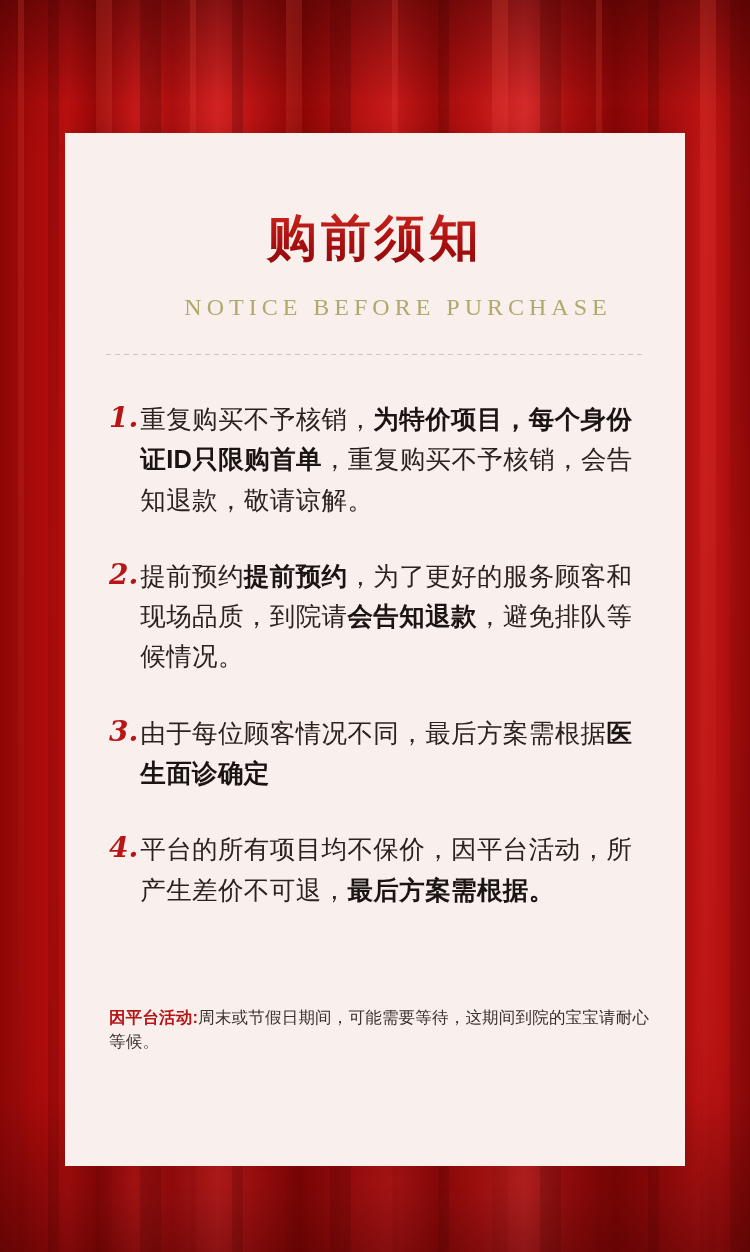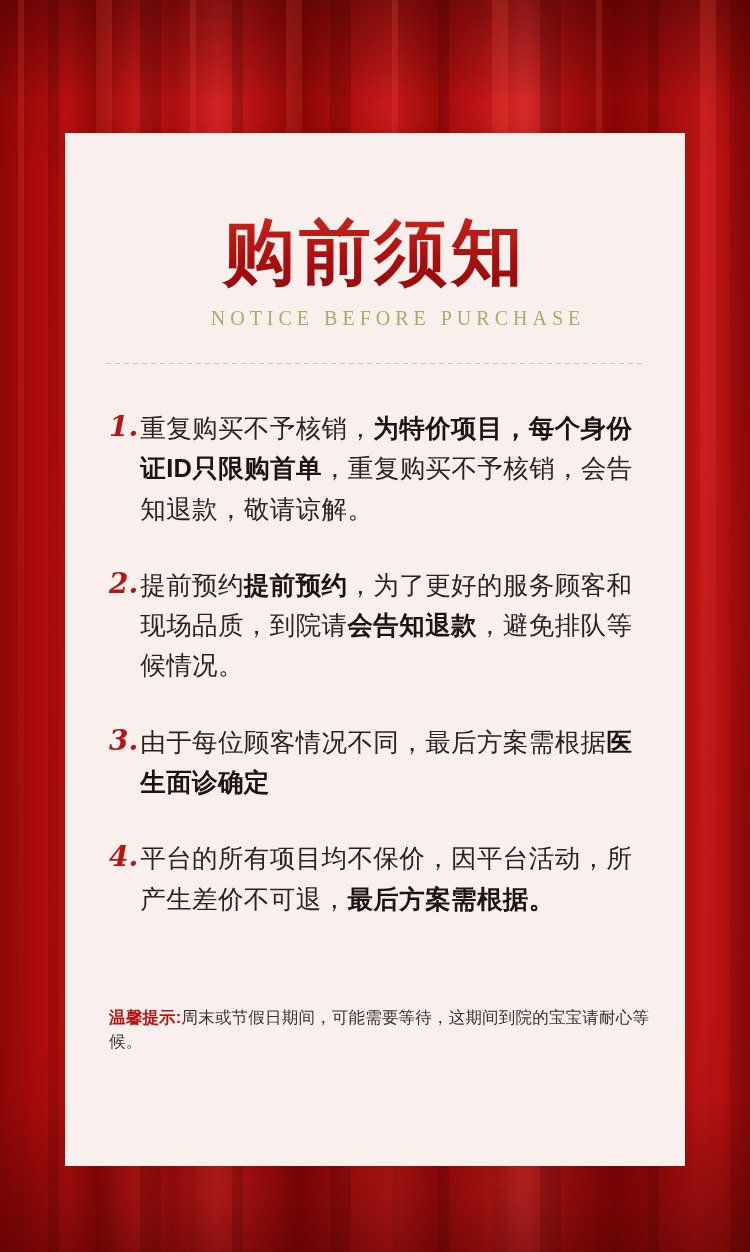--- a/index.html
+++ b/index.html
@@ -67,36 +67,36 @@
     width: 620px;
     height: 1033px;
     background: #f9efec;
     box-shadow: 0 0 24px rgba(80,0,0,0.25);
     z-index: 5;
   }
   .title {
     text-align: center;
     font-family: "DejaVu Serif", "Liberation Serif", serif;
     font-weight: 700;
-    font-size: 72px;
+    font-size: 50px;
     letter-spacing: 4px;
     color: #b61515;
     background: linear-gradient(180deg, #d12a20 0%, #a90f0f 55%, #8d0a0a 100%);
     -webkit-background-clip: text;
     background-clip: text;
     -webkit-text-fill-color: transparent;
     margin-top: 72px;
   }
   .subtitle {
     text-align: center;
     font-family: "Liberation Serif", serif;
-    font-size: 20px;
+    font-size: 24px;
     letter-spacing: 5px;
     color: #b0a96a;
-    margin-top: 6px;
+    margin-top: 22px;
     padding-left: 46px;
   }
   .divider {
     width: 538px;
     height: 1px;
     margin: 33px auto 0 auto;
     background: repeating-linear-gradient(90deg, #cfc9b4 0 5px, rgba(207,201,180,0) 5px 9px);
   }
   .items {
     margin: 44px 44px 0 44px;
@@ -172,21 +172,21 @@
       </div>
 
       <div class="item">
         <span class="num">4.</span>
         <span class="body-text"><span>平台的所有项目均不保价，因平台活动，所产生差价不可退，</span><b>最后方案需根据。</b></span>
       </div>
 
     </div>
 
     <div class="footer">
-      <span class="tip-label">温馨提示:</span><span>周末或节假日期间，可能需要等待，这期间到院的宝宝请耐心等候。</span>
+      <span class="tip-label">因平台活动:</span><span>周末或节假日期间，可能需要等待，这期间到院的宝宝请耐心等候。</span>
     </div>
 
   </div>
 <div class="drape" style="left: 18px; width: 6px; background: linear-gradient(rgba(255, 90, 70, 0.18), rgba(255, 120, 90, 0.1) 35%, rgba(90, 0, 0, 0.1) 100%);"></div>
     <div class="drape" style="left: 48px; width: 11px; background: linear-gradient(rgba(70, 0, 0, 0.28), rgba(100, 0, 0, 0.12) 45%, rgba(60, 0, 0, 0.22) 100%);"></div>
     <div class="drape" style="left: 96px; width: 16px; background: linear-gradient(rgba(255, 90, 70, 0.18), rgba(255, 120, 90, 0.1) 35%, rgba(90, 0, 0, 0.1) 100%);"></div>
     <div class="drape" style="left: 140px; width: 21px; background: linear-gradient(rgba(70, 0, 0, 0.28), rgba(100, 0, 0, 0.12) 45%, rgba(60, 0, 0, 0.22) 100%);"></div>
     <div class="drape" style="left: 190px; width: 6px; background: linear-gradient(rgba(255, 90, 70, 0.18), rgba(255, 120, 90, 0.1) 35%, rgba(90, 0, 0, 0.1) 100%);"></div>
     <div class="drape" style="left: 232px; width: 11px; background: linear-gradient(rgba(70, 0, 0, 0.28), rgba(100, 0, 0, 0.12) 45%, rgba(60, 0, 0, 0.22) 100%);"></div>
     <div class="drape" style="left: 286px; width: 16px; background: linear-gradient(rgba(255, 90, 70, 0.18), rgba(255, 120, 90, 0.1) 35%, rgba(90, 0, 0, 0.1) 100%);"></div>

